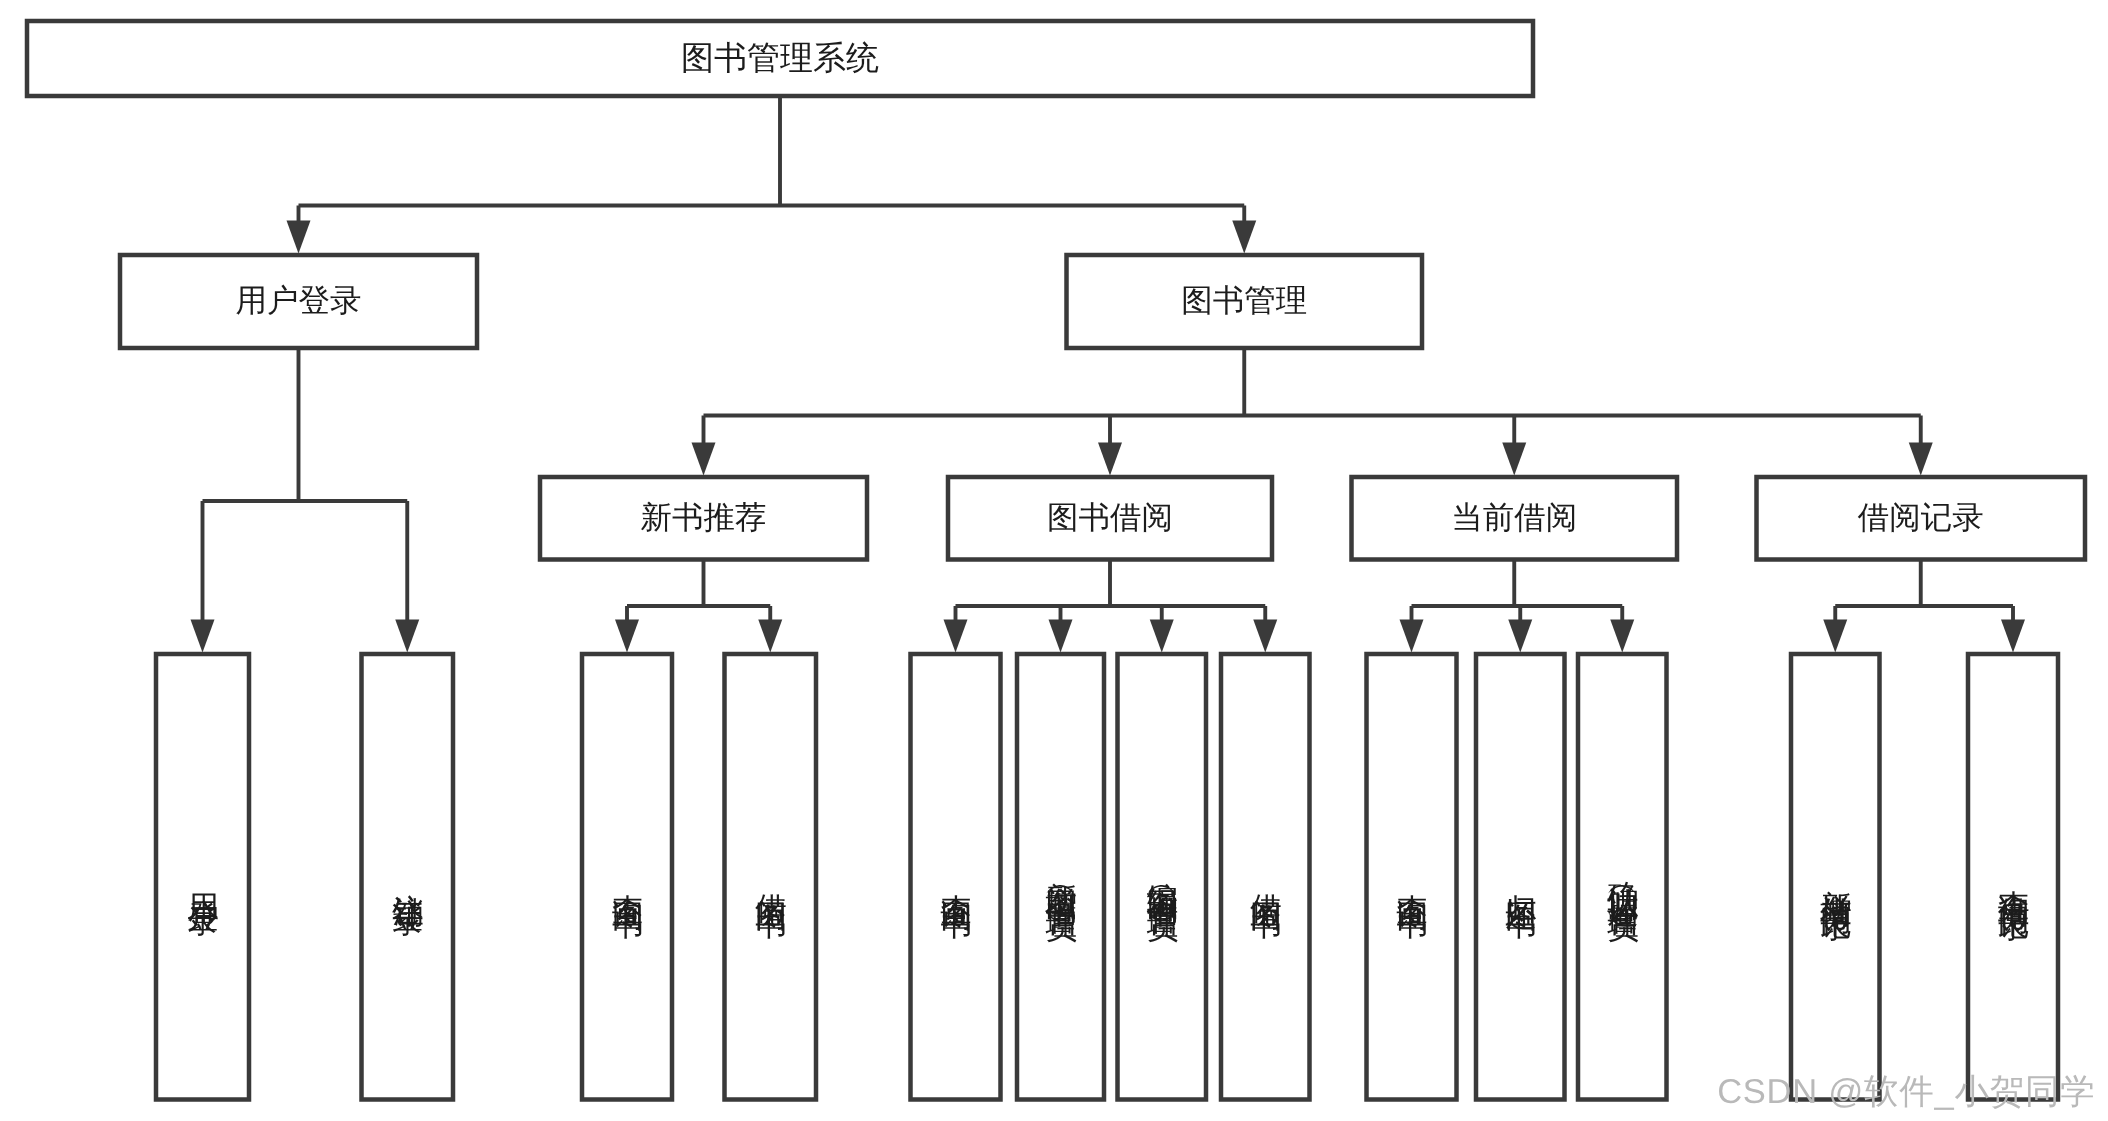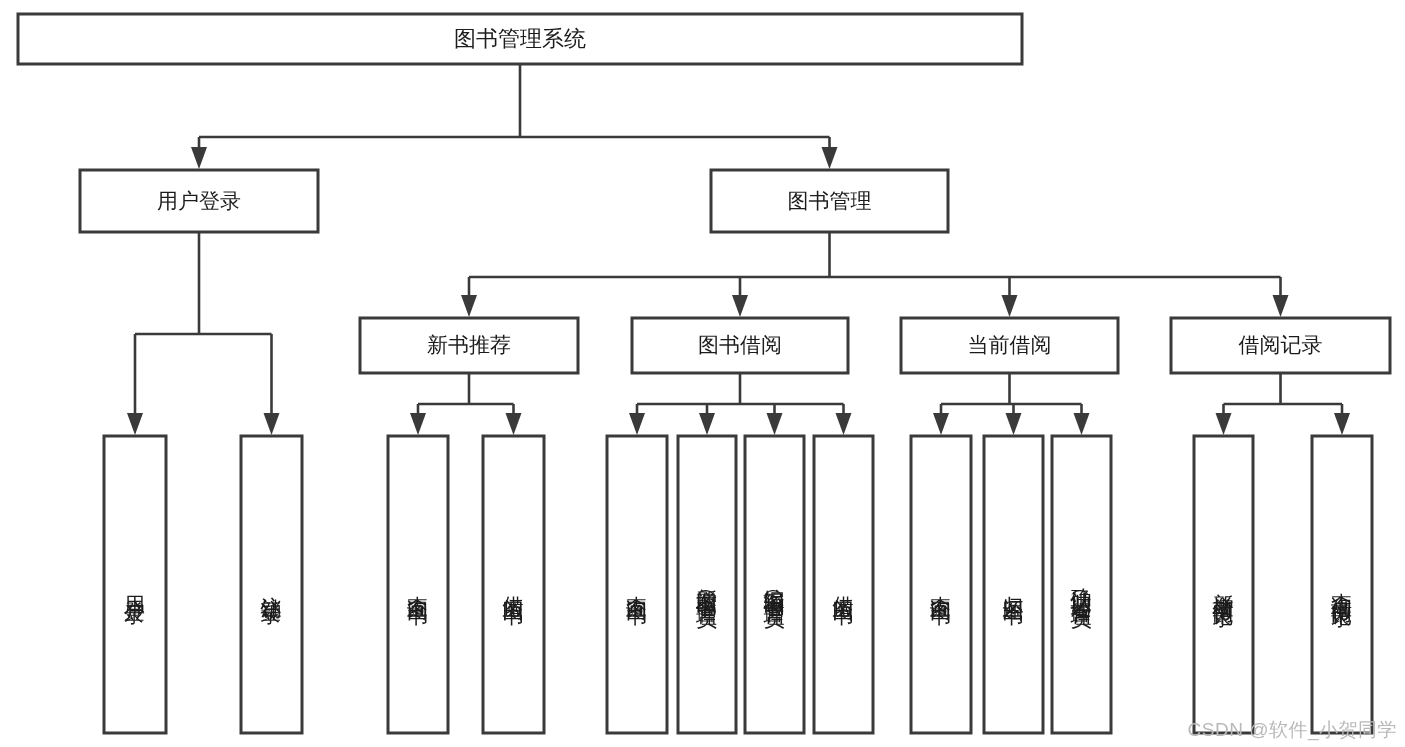--- a/index.html
+++ b/index.html
@@ -72,21 +72,21 @@
     justify-content: center;
     text-align: center;
     white-space: nowrap;
     pointer-events: none;
   }
   .watermark {
     position: absolute;
     right: 8px;
     bottom: 4px;
     font-family: "Liberation Sans", "DejaVu Sans", sans-serif;
-    font-size: 19px;
+    font-size: 23px;
     color: #b9b9b9;
     white-space: nowrap;
     letter-spacing: 0.5px;
     margin-left: 39px;
   }
 </style>
 </head>
 <body>
 
 <div id="diagram-root">

